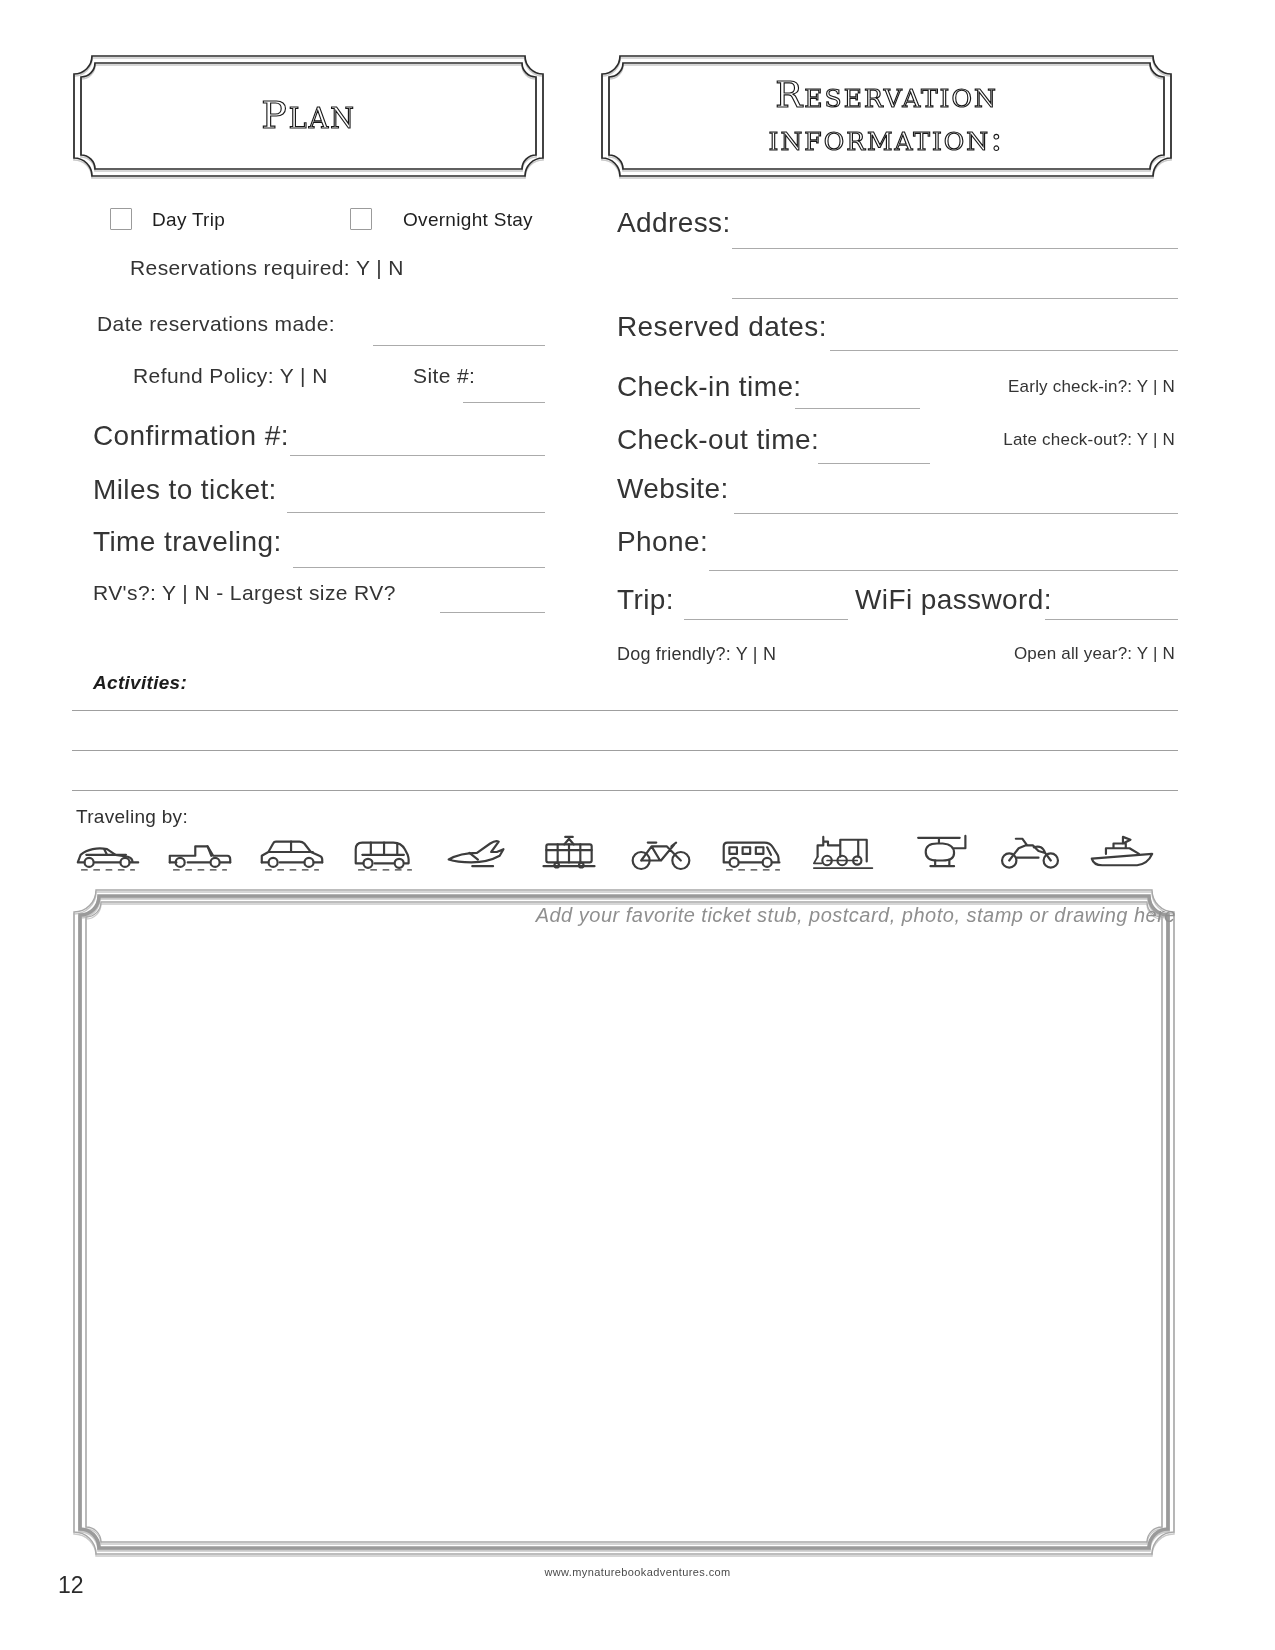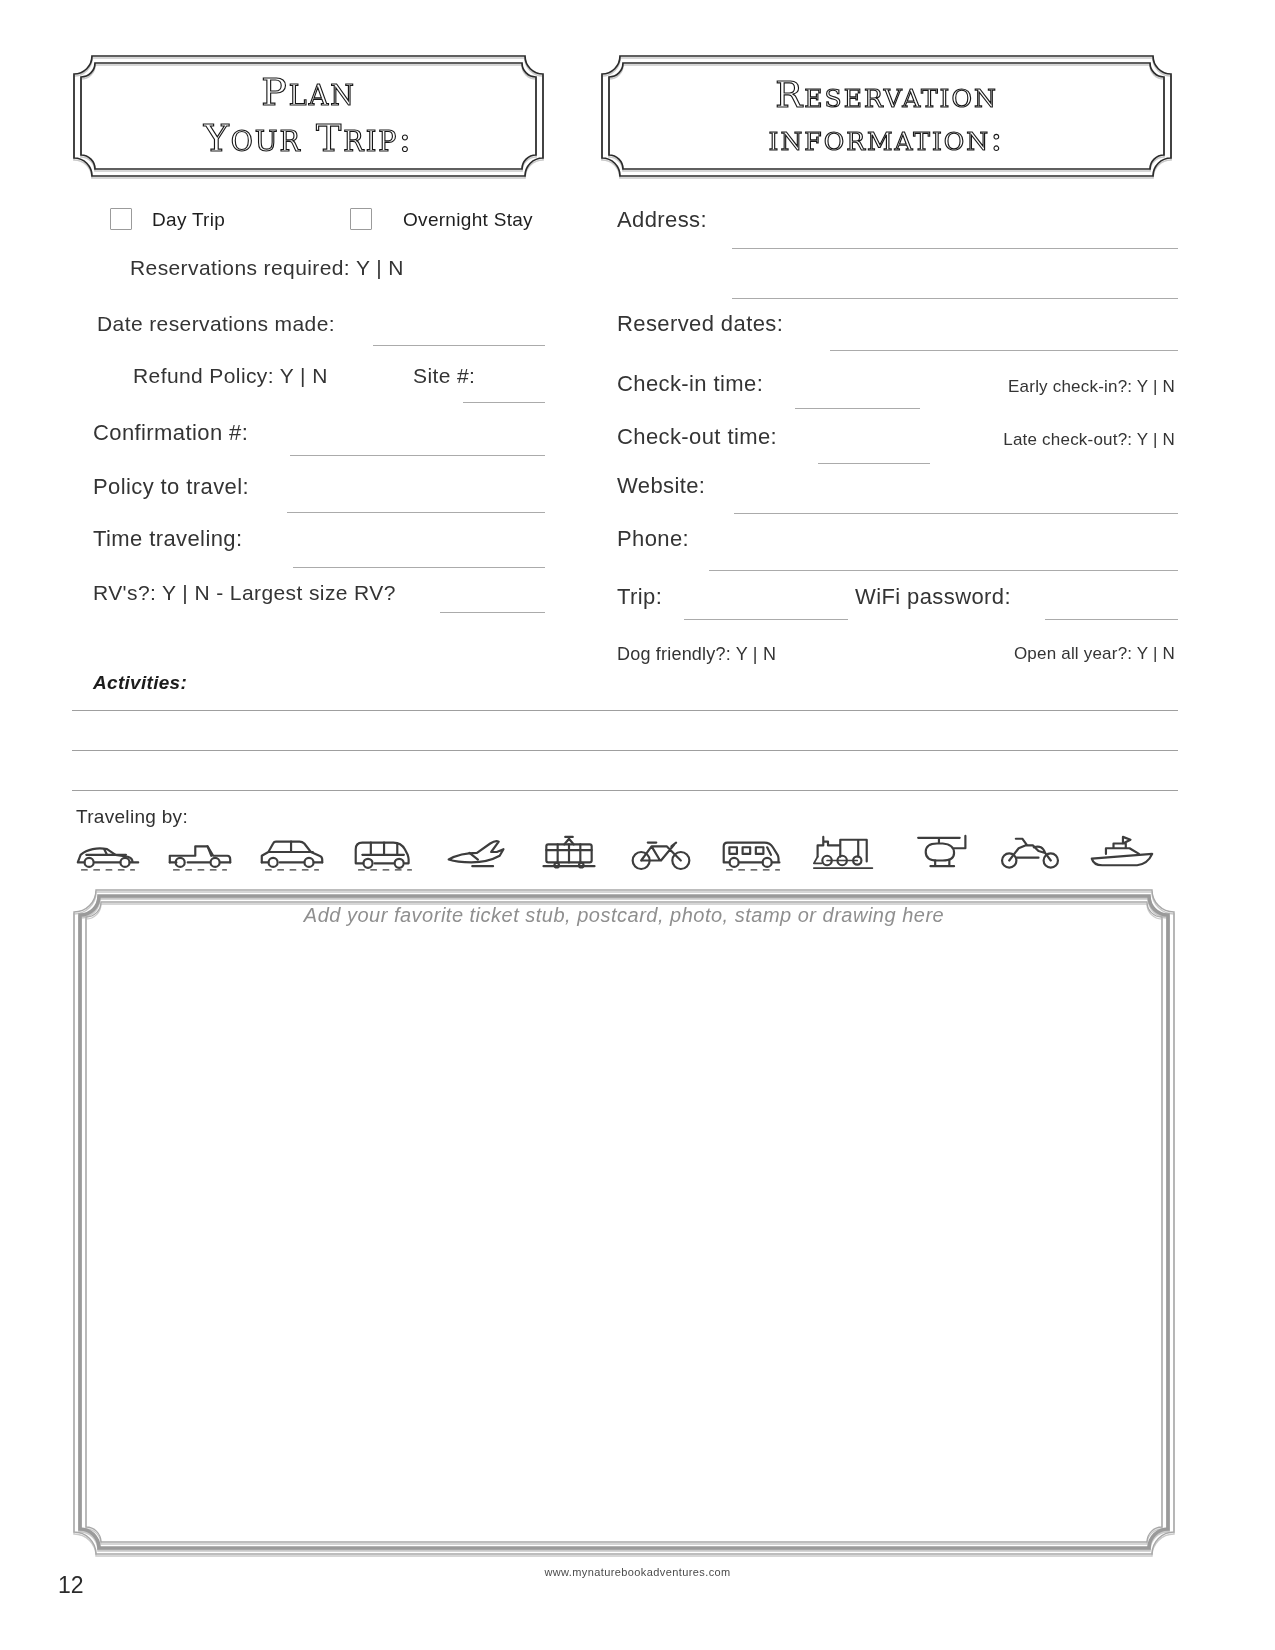--- a/index.html
+++ b/index.html
@@ -10,52 +10,51 @@
   .frame{position:absolute;}
   .frame svg{position:absolute;inset:0;filter:drop-shadow(0 2.5px 0 #c9c9c9);}
   .frame-title{position:absolute;inset:0;display:flex;flex-direction:column;align-items:center;
         justify-content:center;text-align:left;font-family:"DejaVu Serif","Liberation Serif",serif;
         font-variant:small-caps;font-size:38px;line-height:1.2;letter-spacing:2px;color:#181818;}
   @supports (-webkit-text-stroke: 1px #000){
     .frame-title{color:#ffffff;-webkit-text-stroke:1.15px #181818;}
   }
   
   .lbl{position:absolute;font-weight:300;font-size:21px;letter-spacing:.4px;color:#343434;white-space:nowrap;}
-  .lbl-lg{font-size:22px;}
+  .lbl-lg{font-size:28px;}
   .lbl-sm{font-size:17px;letter-spacing:.2px;}
   .cbx-lbl{position:absolute;font-size:19px;font-weight:500;color:#1e1e1e;letter-spacing:.3px;}
   
   .line{position:absolute;height:0;border-top:1.4px solid #ababab;}
   .line-dark{border-top-color:#9f9f9f;}
   .checkbox{position:absolute;width:22px;height:22px;border:1.6px solid #9b9b9b;background:#fff;border-radius:1px;box-sizing:border-box;}
   .activities{position:absolute;font-size:19px;font-weight:700;font-style:italic;color:#1c1c1c;letter-spacing:.3px;}
   .traveling-lbl{position:absolute;font-size:19px;font-weight:300;color:#303030;letter-spacing:.3px;}
   .icon-row{position:absolute;left:74px;top:831px;width:1082px;display:flex;justify-content:space-between;align-items:flex-end;}
   .t-icon{display:inline-block;line-height:0;}
   .t-icon svg{display:block;}
-  .hint{position:absolute;font-size:20px;font-style:italic;font-weight:300;color:#8f8f8f;text-align:center;letter-spacing:.5px;}
+  .hint{position:absolute;font-size:20px;font-style:italic;font-weight:300;color:#8f8f8f;text-align:right;letter-spacing:.5px;}
   .footer-url{position:absolute;left:0;top:1566px;width:1275px;text-align:center;font-size:11px;
         font-weight:300;color:#4a4a4a;letter-spacing:.4px;}
   .page-num{position:absolute;left:58px;top:1572px;font-size:23px;font-weight:300;color:#2b2b2b;}
 </style>
 </head>
 <body>
 
 <div class="page">
 
   <div class="frame" style="left:72px;top:54px;width:473px;height:124px;">
     <svg viewBox="0 0 473 124" width="473" height="124">
       <g fill="none" stroke="#2b2b2b" stroke-width="1.7">
         <path d="M20 2 H453 A18 18 0 0 0 471 20 V104 A18 18 0 0 0 453 122 H20 A18 18 0 0 0 2 104 V20 A18 18 0 0 0 20 2 Z"></path>
         <path d="M23 9 H450 A14 14 0 0 0 464 23 V101 A14 14 0 0 0 450 115 H23 A14 14 0 0 0 9 101 V23 A14 14 0 0 0 23 9 Z"></path>
       </g>
     </svg>
     <div class="frame-title">
       <span>Plan</span>
-      <span>Your Trip:</span>
     </div>
   </div>
 
   <div class="frame" style="left:600px;top:54px;width:573px;height:124px;">
     <svg viewBox="0 0 573 124" width="573" height="124">
       <g fill="none" stroke="#2b2b2b" stroke-width="1.7">
         <path d="M20 2 H553 A18 18 0 0 0 571 20 V104 A18 18 0 0 0 553 122 H20 A18 18 0 0 0 2 104 V20 A18 18 0 0 0 20 2 Z"></path>
         <path d="M23 9 H550 A14 14 0 0 0 564 23 V101 A14 14 0 0 0 550 115 H23 A14 14 0 0 0 9 101 V23 A14 14 0 0 0 23 9 Z"></path>
       </g>
     </svg>
@@ -75,21 +74,21 @@
   <span class="lbl" style="left:97px;top:312px;">Date reservations made:</span>
   <div class="line" style="left:373px;top:345px;width:172px;"></div>
 
   <span class="lbl" style="left:133px;top:364px;">Refund Policy: Y | N</span>
   <span class="lbl" style="left:413px;top:364px;">Site #:</span>
   <div class="line" style="left:463px;top:402px;width:82px;"></div>
 
   <span class="lbl lbl-lg" style="left:93px;top:420px;">Confirmation #:</span>
   <div class="line" style="left:290px;top:455px;width:255px;"></div>
 
-  <span class="lbl lbl-lg" style="left:93px;top:474px;">Policy to travel:</span>
+  <span class="lbl lbl-lg" style="left:93px;top:474px;">Miles to ticket:</span>
   <div class="line" style="left:287px;top:512px;width:258px;"></div>
 
   <span class="lbl lbl-lg" style="left:93px;top:526px;">Time traveling:</span>
   <div class="line" style="left:293px;top:567px;width:252px;"></div>
 
   <span class="lbl" style="left:93px;top:581px;">RV's?: Y | N - Largest size RV?</span>
   <div class="line" style="left:440px;top:612px;width:105px;"></div>
 
   <span class="activities" style="left:93px;top:672px;">Activities:</span>
   <div class="line line-dark" style="left:72px;top:710px;width:1106px;"></div>

